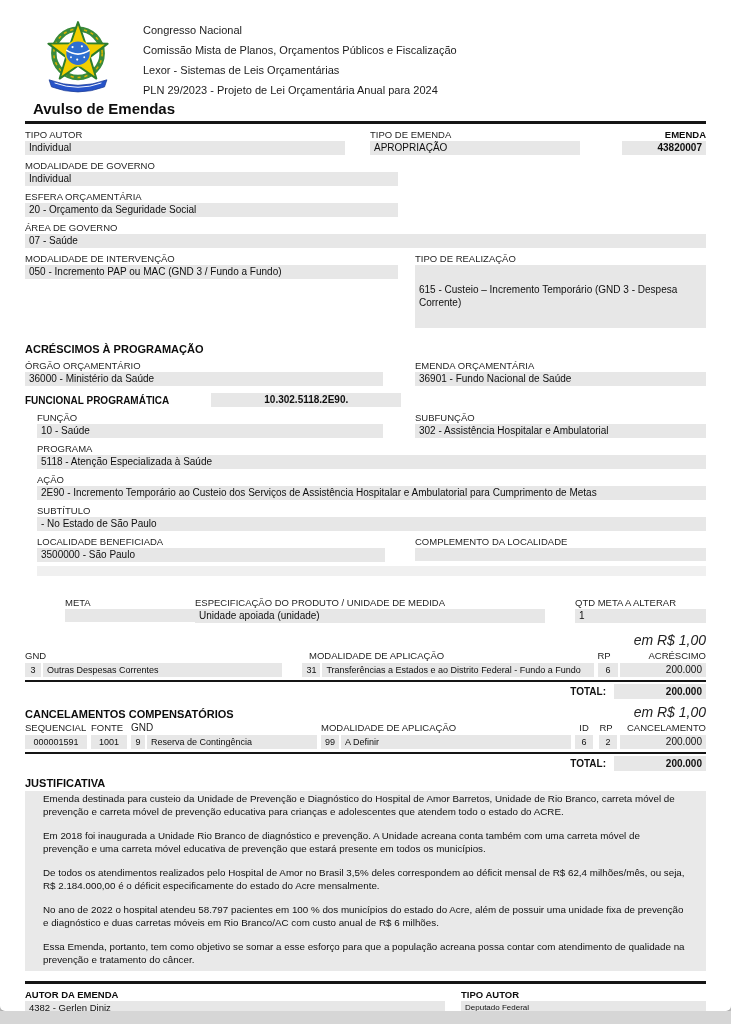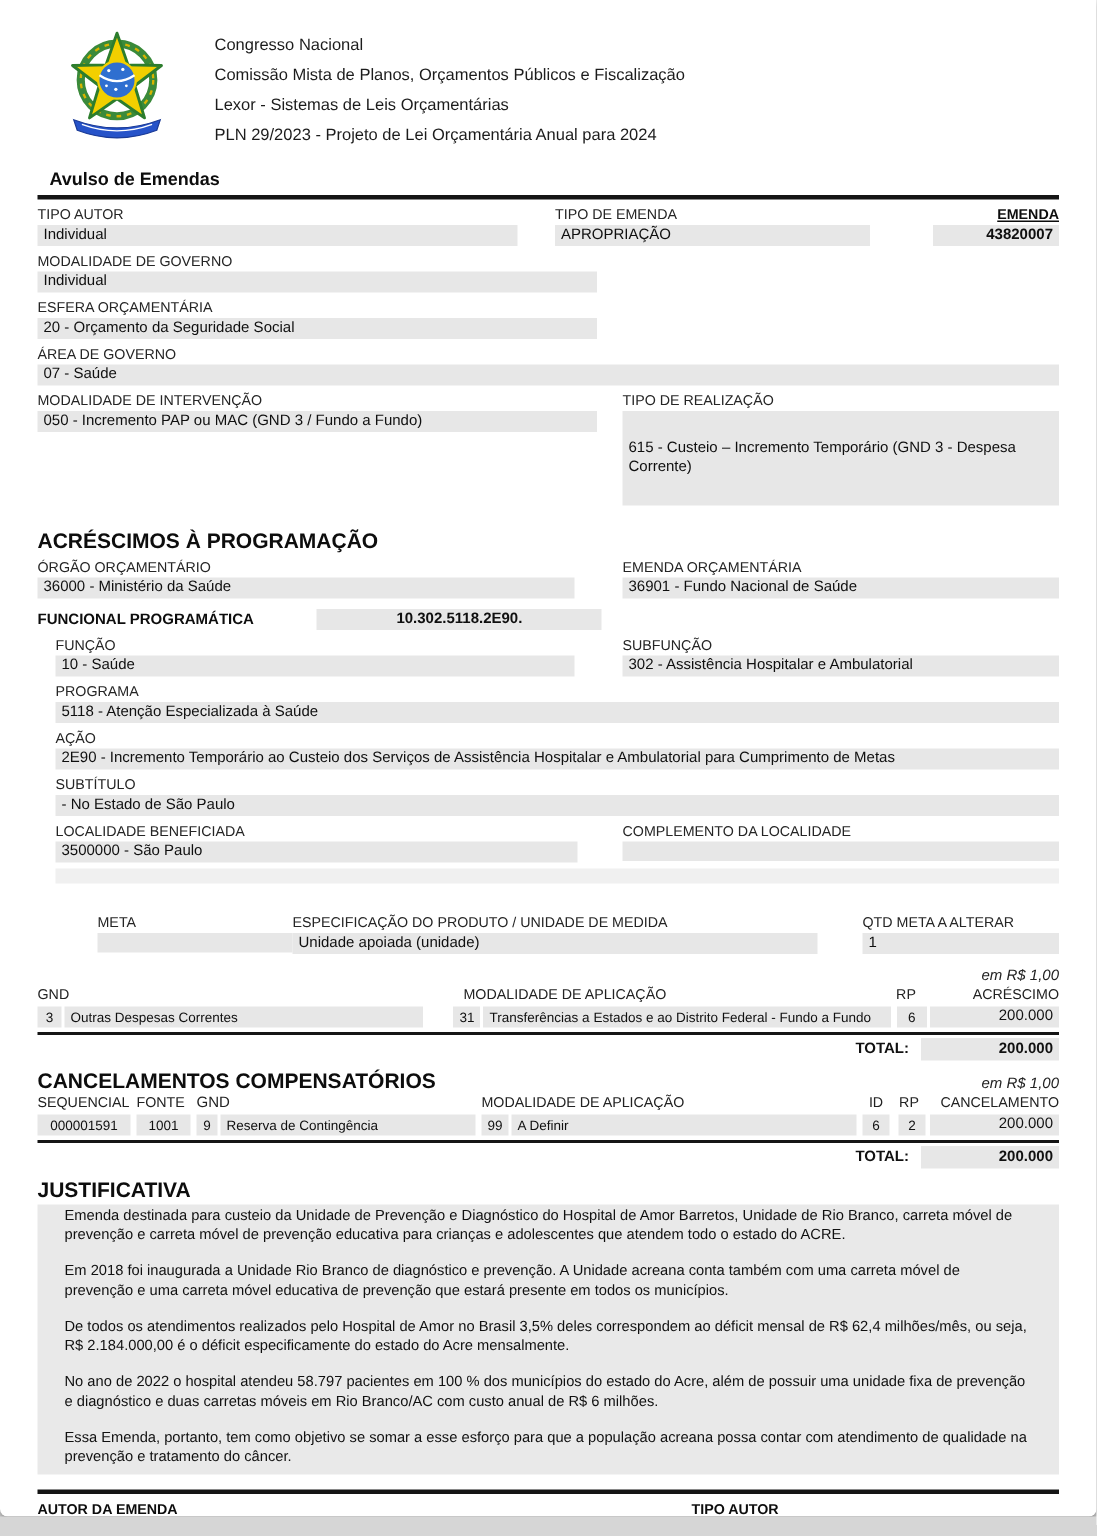--- a/index.html
+++ b/index.html
@@ -17,32 +17,32 @@
     border-radius:0 0 5px 5px;
     box-shadow:0 2px 4px rgba(0,0,0,.35);
     overflow:hidden;
     color:#111;
   }
   
   .hdr{display:flex;align-items:flex-start;}
   .logo{width:78px;height:80px;margin-left:14px;flex:0 0 auto;}
   .hdr-lines{margin-left:26px;padding-top:2px;}
   .hdr-line{font-size:11px;line-height:20px;color:#1c1c1c;}
-  .doc-title{font-size:12px;font-weight:bold;margin:12px 0 4px 8px;color:#0d0d0d;}
+  .doc-title{font-size:15px;font-weight:bold;margin:0 0 4px 8px;color:#0d0d0d;}
   .thick{border:none;border-top:3px solid #151515;margin:2px 0 0;}
   .thick2{border:none;border-top:2.5px solid #151515;margin:3px 0 0;}
   
   .lbl{font-size:9.5px;color:#252525;margin:5px 0 1px;white-space:nowrap;}
   .lbl.b{font-weight:bold;color:#0d0d0d;}
   .bar{background:#e7e7e7;min-height:14px;font-size:10px;line-height:14px;padding:0 4px;color:#0f0f0f;box-sizing:border-box;}
   .bar.empty{min-height:13px;}
   .row{display:flex;}
-  .sec-title{font-size:14px;font-weight:bold;margin:15px 0 0;color:#0d0d0d;}
+  .sec-title{font-size:11px;font-weight:bold;margin:15px 0 0;color:#0d0d0d;}
   .indent{margin-left:12px;}
-  .note{font-size:10px;font-style:italic;text-align:right;margin-top:9px;color:#222;}
+  .note{font-size:14px;font-style:italic;text-align:right;margin-top:9px;color:#222;}
   
   .t-h{font-size:9.5px;color:#222;margin:2px 0 2px;}
   .codebox{background:#e7e7e7;font-size:9px;line-height:14px;text-align:center;margin-right:2px;box-sizing:border-box;}
   .valbox{background:#e7e7e7;font-size:10px;line-height:14px;text-align:right;padding:0 4px;box-sizing:border-box;}
   .total-row{display:flex;justify-content:flex-end;align-items:center;margin-top:2px;}
   .total-lbl{font-size:10px;font-weight:bold;margin-right:8px;}
   .total-box{width:92px;background:#e7e7e7;font-size:10px;font-weight:bold;line-height:15px;text-align:right;padding:0 4px;box-sizing:border-box;}
   
   .just-block{background:#e9e9e9;padding:2px 7px 5px;margin-top:2px;}
   .just-block p{margin:0 11px 12px;font-size:9.8px;line-height:12.5px;color:#101010;}
@@ -86,21 +86,21 @@
   <div class="row">
     <div style="width:320px;">
       <div class="lbl">TIPO AUTOR</div>
       <div class="bar">Individual</div>
     </div>
     <div style="width:210px;margin-left:25px;">
       <div class="lbl">TIPO DE EMENDA</div>
       <div class="bar">APROPRIAÇÃO</div>
     </div>
     <div style="margin-left:auto;width:84px;text-align:right;">
-      <div class="lbl b" style="text-align:right;text-decoration:underline;">EMENDA</div>
+      <div class="lbl b" style="text-align:right;">EMENDA</div>
       <div class="bar" style="font-weight:bold;text-align:right;">43820007</div>
     </div>
   </div>
 
 
   <div>
     <div class="lbl">MODALIDADE DE GOVERNO</div>
     <div class="bar" style="width:373px;">Individual</div>
   </div>
 

